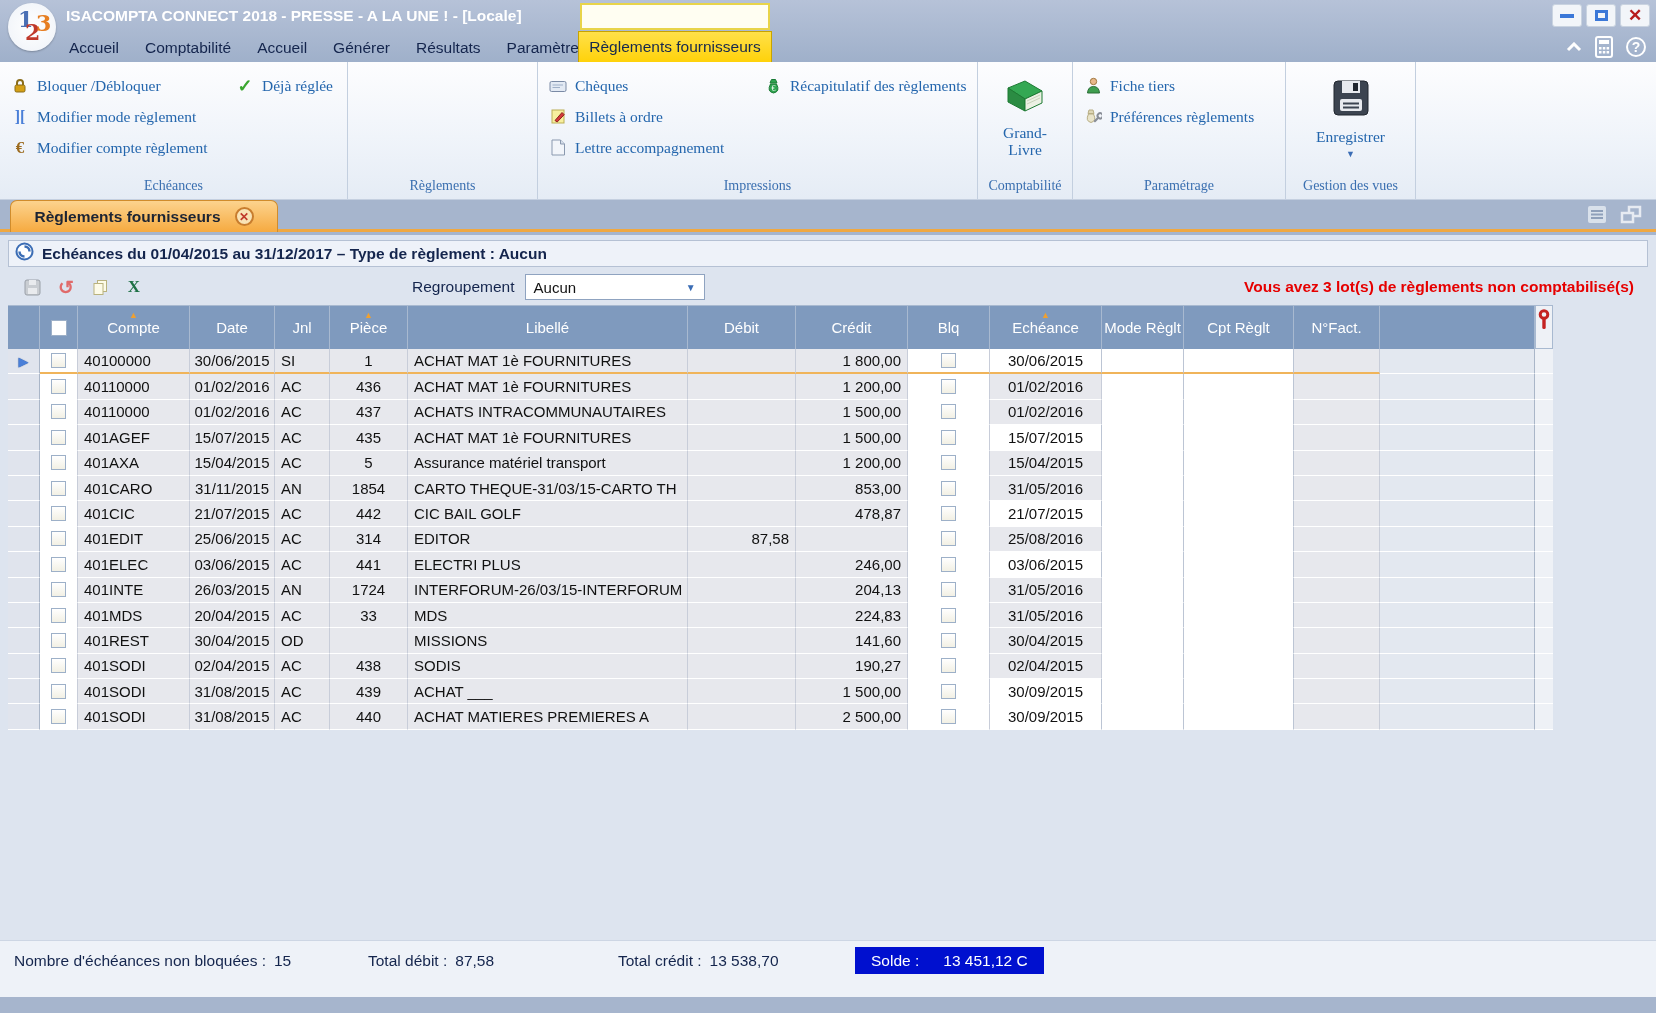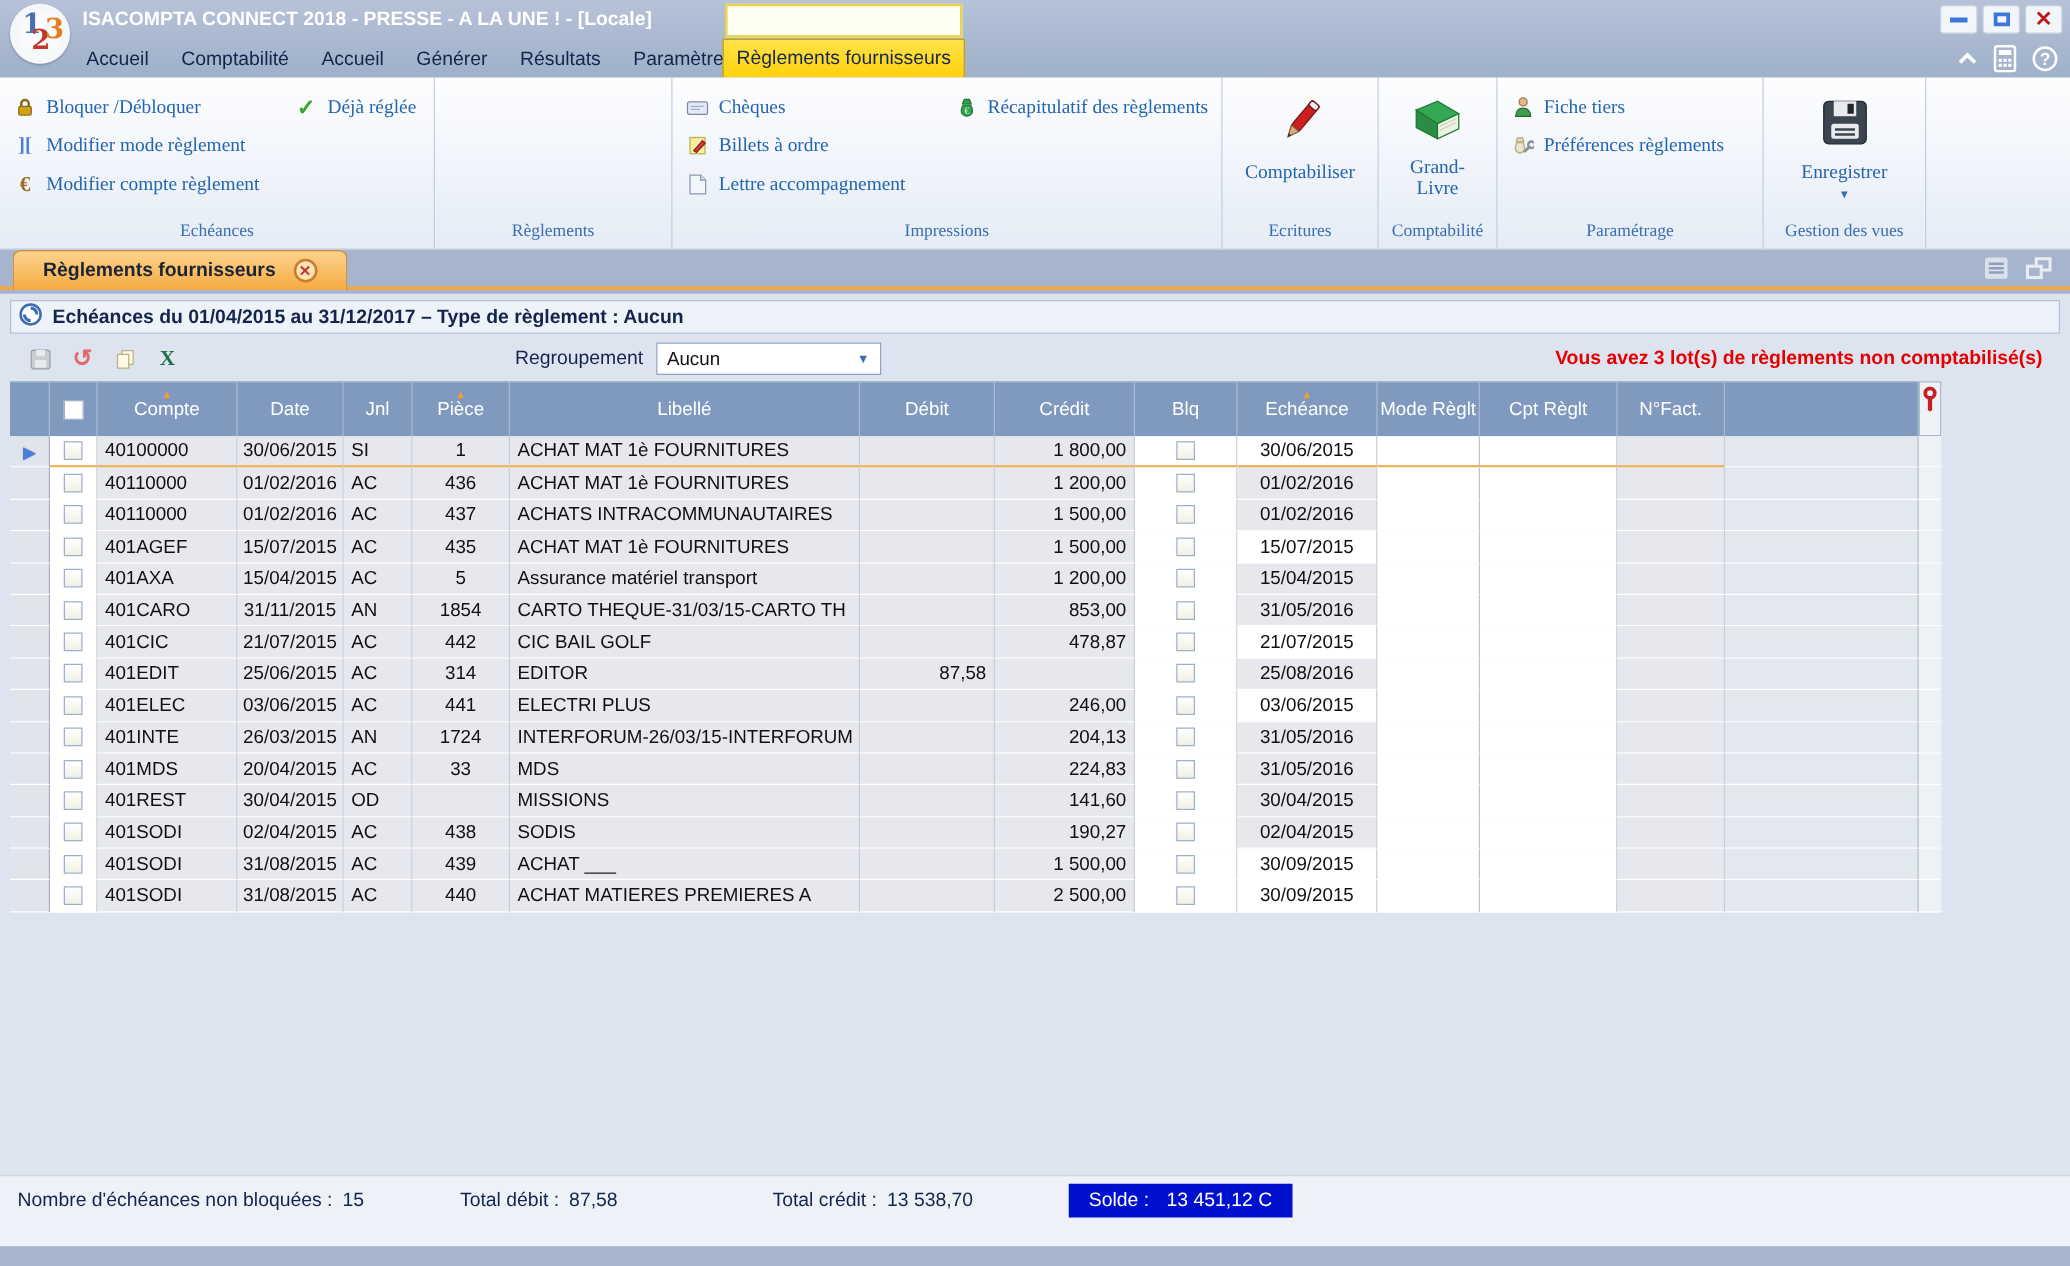--- a/index.html
+++ b/index.html
@@ -112,21 +112,21 @@
   input.gcb.hd { width:16px; height:16px; background:#fff; }
 
   
   .bottomzone { position:absolute; bottom:0; left:0; width:1656px; height:73px; background:#eef2f8;
                 border-top:1px solid #cdd6e4; }
   .statusrow { position:relative; height:40px; font-size:15.5px; color:#14254d; }
   .stitem { position:absolute; top:11px; white-space:nowrap; }
   .st1{left:14px;} .st2{left:368px;} .st3{left:618px;}
   .stval { margin-left:8px; }
   .solde { position:absolute; left:855px; top:6px; height:27px; background:#0010cf; color:#fff;
-           display:flex; align-items:center; padding:0 16px; gap:14px; font-size:15.5px; }
+           display:flex; align-items:center; padding:0 16px; gap:24px; font-size:15.5px; }
   .bottomstrip { position:absolute; bottom:0; left:0; width:1656px; height:16px; background:#a6b5cd; }
 </style>
 </head>
 <body>
 
 <div class="header">
   <div class="logo">
     <span class="d1">1</span>
     <span class="d2">2</span>
     <span class="d3">3</span>
@@ -250,34 +250,20 @@
               <path d="M5.5 7 Q1.5 14.5 8.5 16 Q15.5 14.5 11.5 7 Z" fill="#2ea44f" stroke="#1a7a35"></path>
               <path d="M6.5 2.5 h4 l1.5 3.5 h-7 z" fill="#2ea44f" stroke="#1a7a35"></path>
               <text x="8.5" y="14" font-size="8" fill="#eaf6ee" text-anchor="middle">€</text>
             </svg>
           </span>
           <span>Récapitulatif des règlements</span>
         </div>
       </div>
       <div class="rlabel">Impressions</div>
     </div>
-    <div class="rgroup g3">
-      <div class="rbig">
-        <span class="icn"><svg width="40" height="40" viewBox="0 0 40 40">
-            <g transform="rotate(40 20 20)">
-              <rect x="16" y="0" width="8" height="26" rx="2" fill="#cc1f1f" stroke="#7e1212"></rect>
-              <rect x="16" y="0" width="8" height="5" rx="2" fill="#e8eef5" stroke="#7e1212"></rect>
-              <path d="M16 26 h8 l-4 9 z" fill="#d8ab7e" stroke="#7e5a3a"></path>
-              <path d="M18.6 32.5 l1.4 2.5 l1.4 -2.5 z" fill="#3a2a1a"></path>
-            </g>
-          </svg></span>
-        <div class="blabel">Comptabiliser</div>
-      </div>
-      <div class="rlabel">Ecritures</div>
-    </div>
     <div class="rgroup g4">
       <div class="rbig">
         <span class="icn"><svg width="42" height="36">
             <path d="M4 10 L21 3 L38 13 L21 21 Z" fill="#34a853" stroke="#1d7a33"></path>
             <path d="M4 10 L4 24 L21 33 L21 21 Z" fill="#2b8c43" stroke="#1d7a33"></path>
             <path d="M38 13 L38 25 L21 33 L21 21 Z" fill="#ecf1e4" stroke="#1d7a33"></path>
             <line x1="23" y1="23" x2="36" y2="17" stroke="#c8d2ba"></line>
             <line x1="23" y1="26" x2="36" y2="20" stroke="#c8d2ba"></line>
           </svg></span>
         <div class="blabel">Grand-Livre</div>

